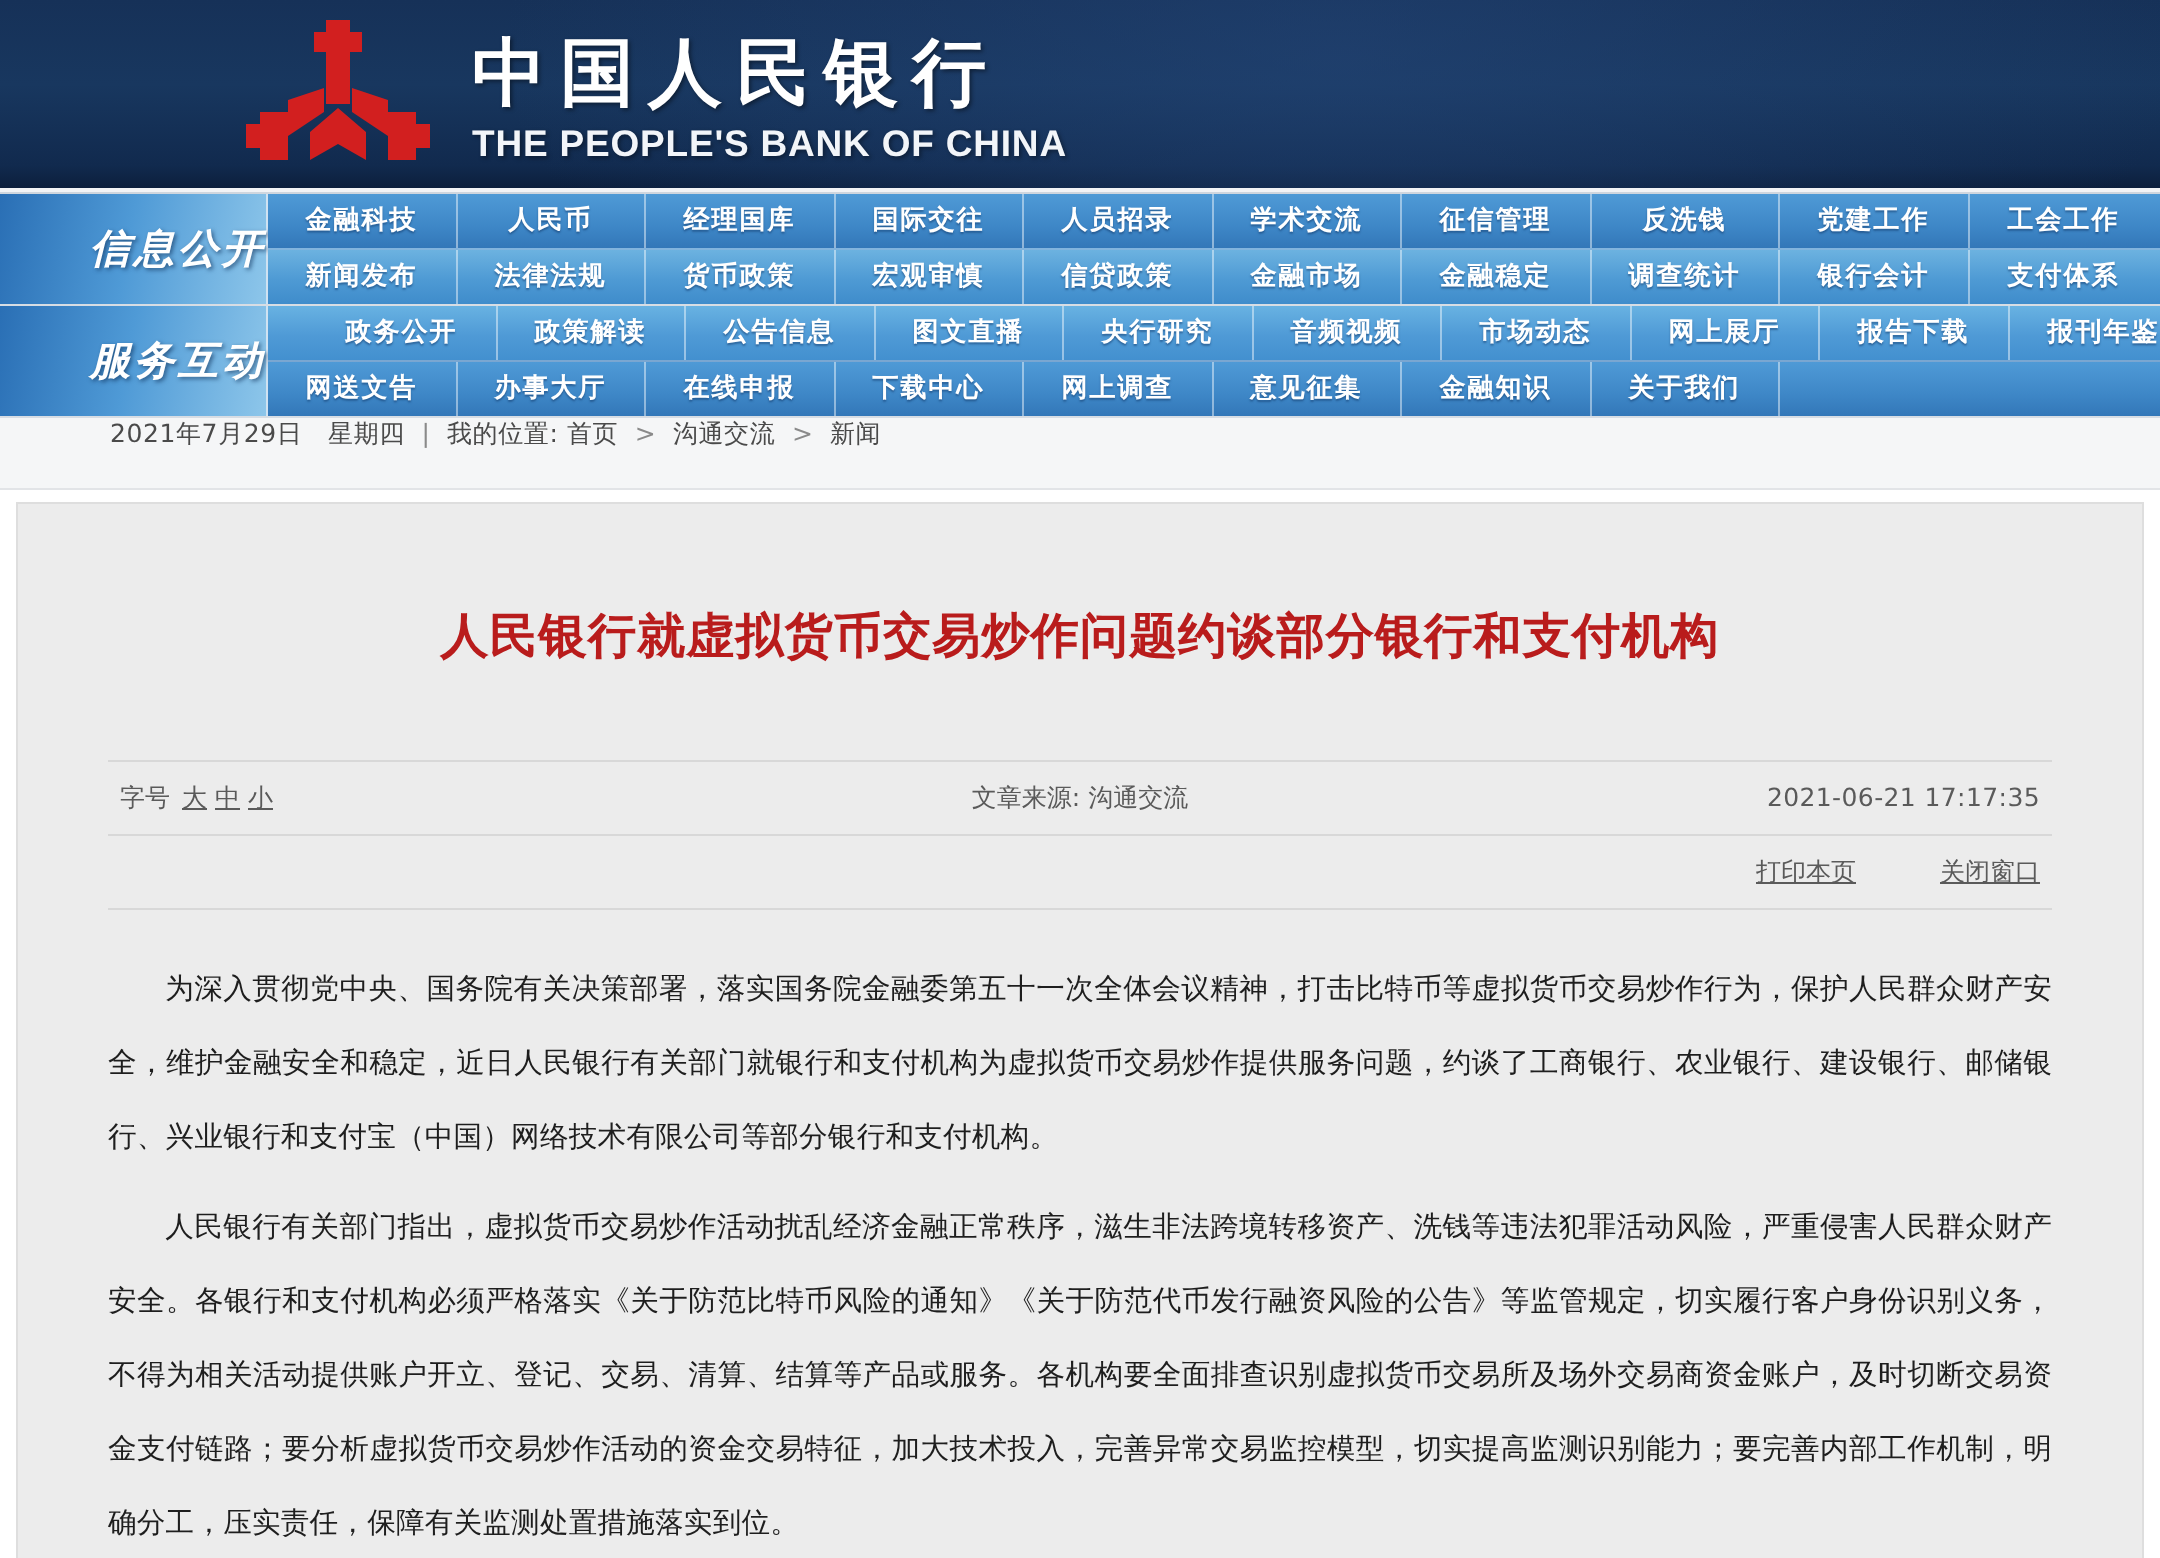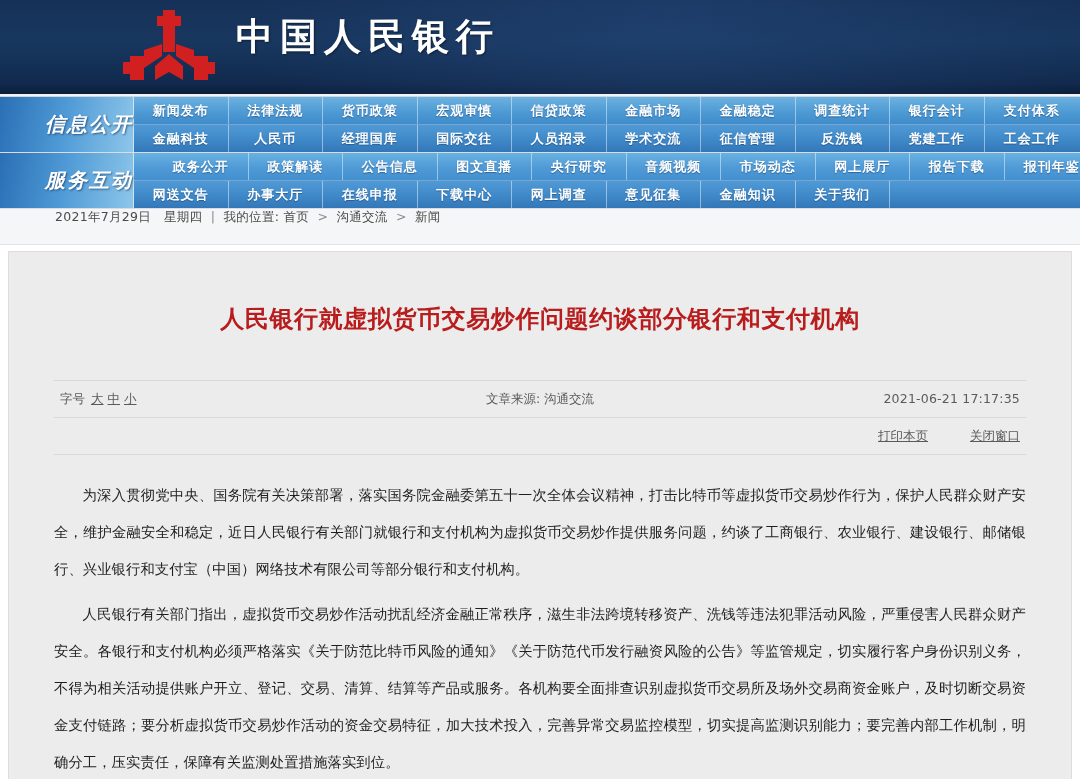--- a/index.html
+++ b/index.html
@@ -275,54 +275,55 @@
 
         <path d="M53 38 L53 50 L35 62 L35 74 L21 74 L21 68 L14 68 L14 56 L21 56 L21 50 L35 50 L35 44 Z"></path>
 
         <path d="M67 38 L67 50 L85 62 L85 74 L99 74 L99 68 L106 68 L106 56 L99 56 L99 50 L85 50 L85 44 Z"></path>
 
         <path d="M60 48 L74 60 L74 74 L60 66 L46 74 L46 60 Z"></path>
       </g>
     </svg>
     <div class="brand-block">
       <div class="brand-cn">中国人民银行</div>
+      <div class="brand-en">THE PEOPLE'S BANK OF CHINA</div>
     </div>
   </div>
 </div>
 
 <div class="nav-wrap">
 
   <div class="nav-group first">
     <div class="nav-cat">
       <span class="nav-cat-label">信息公开</span>
     </div>
     <div class="nav-rows">
+      <div class="nav-row r2">
+        <div class="nav-item">金融科技</div>
+        <div class="nav-item">人民币</div>
+        <div class="nav-item">经理国库</div>
+        <div class="nav-item">国际交往</div>
+        <div class="nav-item">人员招录</div>
+        <div class="nav-item">学术交流</div>
+        <div class="nav-item">征信管理</div>
+        <div class="nav-item">反洗钱</div>
+        <div class="nav-item">党建工作</div>
+        <div class="nav-item">工会工作</div>
+      </div>
       <div class="nav-row r1">
         <div class="nav-item">新闻发布</div>
         <div class="nav-item">法律法规</div>
         <div class="nav-item">货币政策</div>
         <div class="nav-item">宏观审慎</div>
         <div class="nav-item">信贷政策</div>
         <div class="nav-item">金融市场</div>
         <div class="nav-item">金融稳定</div>
         <div class="nav-item">调查统计</div>
         <div class="nav-item">银行会计</div>
         <div class="nav-item">支付体系</div>
-      </div>
-      <div class="nav-row r2">
-        <div class="nav-item">金融科技</div>
-        <div class="nav-item">人民币</div>
-        <div class="nav-item">经理国库</div>
-        <div class="nav-item">国际交往</div>
-        <div class="nav-item">人员招录</div>
-        <div class="nav-item">学术交流</div>
-        <div class="nav-item">征信管理</div>
-        <div class="nav-item">反洗钱</div>
-        <div class="nav-item">党建工作</div>
-        <div class="nav-item">工会工作</div>
       </div>
     </div>
   </div>
 
   <div class="nav-group">
     <div class="nav-cat">
       <span class="nav-cat-label">服务互动</span>
     </div>
     <div class="nav-rows">
       <div class="nav-row r3">

